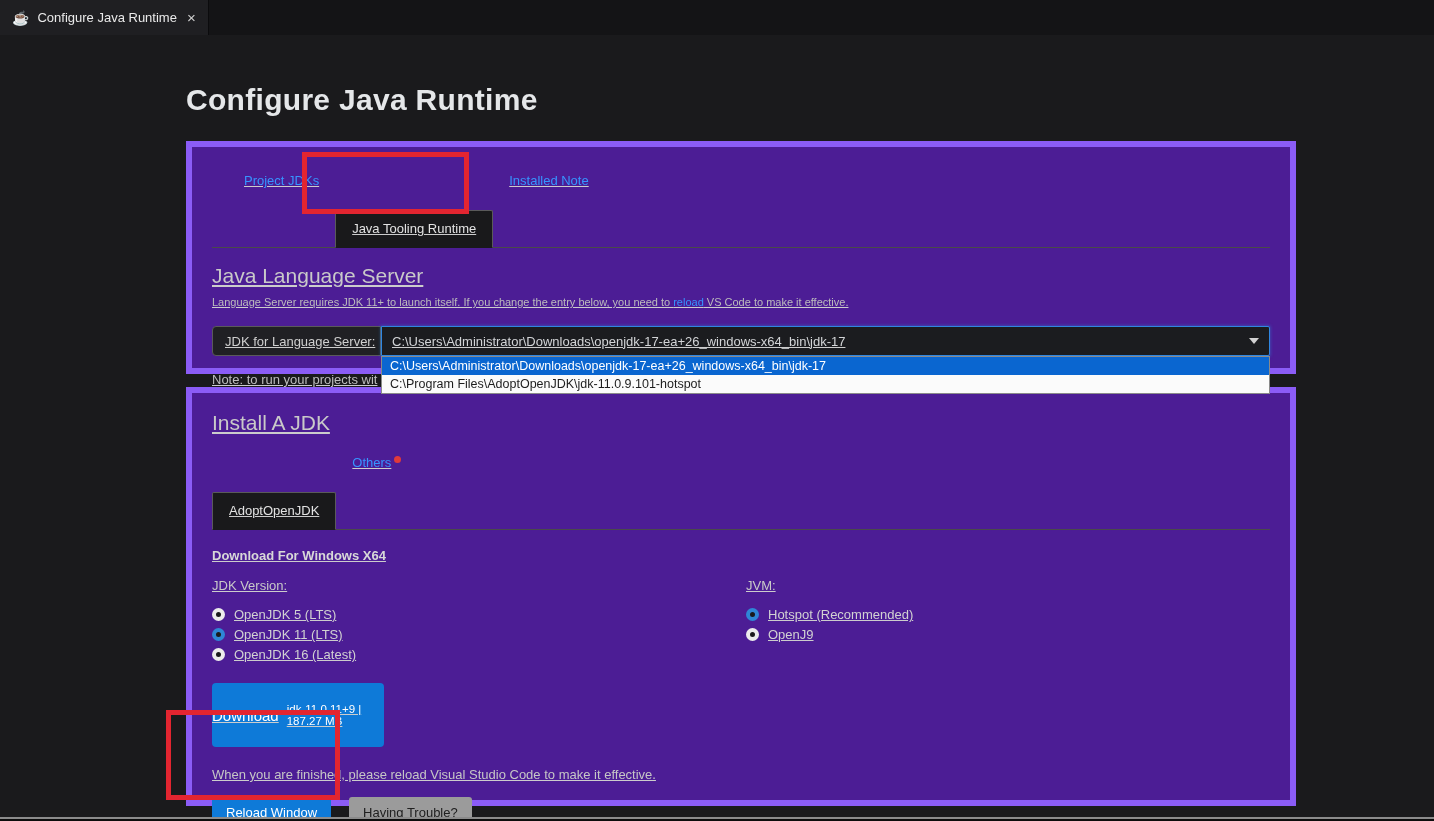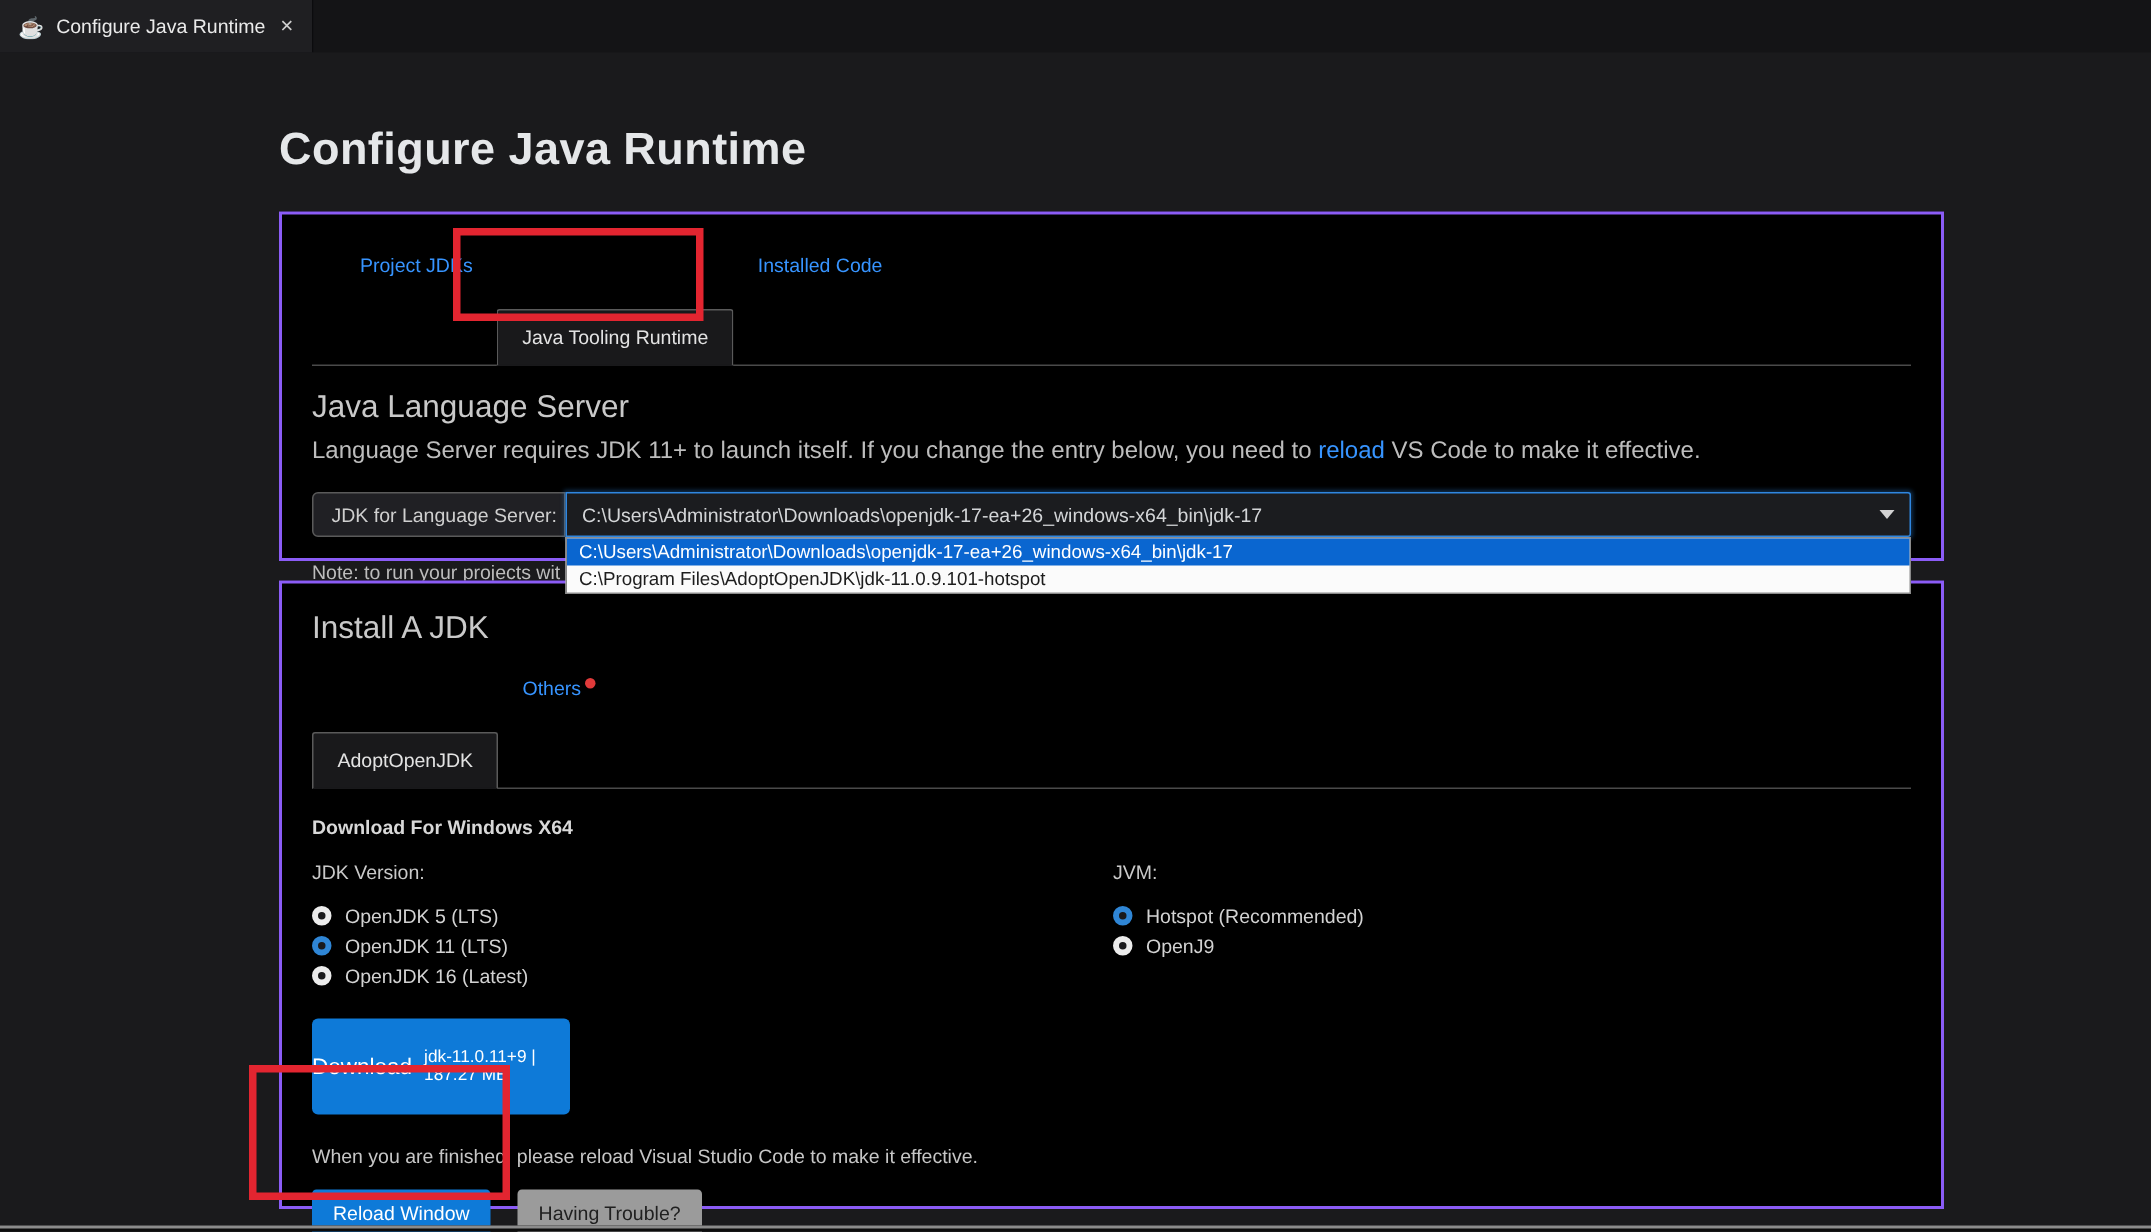--- a/index.html
+++ b/index.html
@@ -23,38 +23,38 @@
   
   .content { position:absolute; top:35px; left:0; right:0; bottom:0; background:#1a1a1c; }
 
   .page-title {
     position:absolute; left:186px; top:48px; margin:0;
     font-size:30px; font-weight:600; color:#e5e7e9; letter-spacing:.3px;
   }
 
   .panel {
     position:absolute; left:186px; width:1110px;
-    background:#000000; border:2px solid #8b5cf6; padding:16px 20px;
+    background:#4c1d95; border:6px solid #8b5cf6; padding:16px 20px;text-decoration:underline;
   }
   .panel1 { top:106px; height:233px; }
   .panel2 { top:352px; height:419px; }
 
   
   .nav-tabs { display:flex; border-bottom:1px solid #4a4a4a; padding-left:16px; }
   .nav-tab { padding:10px 16px 11px; font-size:13px; cursor:pointer; white-space:nowrap; }
   .nav-tab.link { color:#3794ff; }
   .nav-tab.active {
     background:#19191b; color:#e3e3e3; margin-bottom:-1px;
     border:1px solid #5a5a5a; border-bottom:1px solid #19191b; border-radius:2px 2px 0 0;margin-top:47px;
   }
   .nav-tab.others { display:flex; align-items:flex-start; gap:3px; }
   .red-dot { width:7px; height:7px; border-radius:50%; background:#e03a3a; margin-top:1px; display:inline-block; }
 
   .section-h { margin:16px 0 8px; font-size:21px; font-weight:400; color:#c9c9c9; }
-  .desc { margin:0 0 18px; font-size:16px; color:#bdbdbd; }
+  .desc { margin:0 0 18px; font-size:11px; color:#bdbdbd; }
   .inline-link { color:#3794ff; text-decoration:none; cursor:pointer; }
 
   
   .input-group { position:relative; display:flex; height:30px; }
   .ig-label {
     width:169px; border:1px solid #5a5a5a; border-radius:4px 0 0 4px;
     font-size:13px; color:#cfcfcf; display:flex; align-items:center;
     padding:0 12px; background:#202024; white-space:nowrap;
   }
   .ig-select {
@@ -131,21 +131,21 @@
 </div>
 
 <div class="content">
 
   <h1 class="page-title">Configure Java Runtime</h1>
 
   <section class="panel panel1">
     <div class="nav-tabs">
       <div class="nav-tab link">Project JDKs</div>
       <div class="nav-tab active">Java Tooling Runtime</div>
-      <div class="nav-tab link">Installed Code</div>
+      <div class="nav-tab link">Installed Note</div>
     </div>
 
     <h2 class="section-h">Java Language Server</h2>
 
     <p class="desc"><span>Language Server requires JDK 11+ to launch itself. If you change the entry below, you need to </span><a class="inline-link">reload</a><span> VS Code to make it effective.</span></p>
 
     <div class="input-group">
       <div class="ig-label">JDK for Language Server:</div>
       <div class="ig-select">
         <span>C:\Users\Administrator\Downloads\openjdk-17-ea+26_windows-x64_bin\jdk-17</span>

